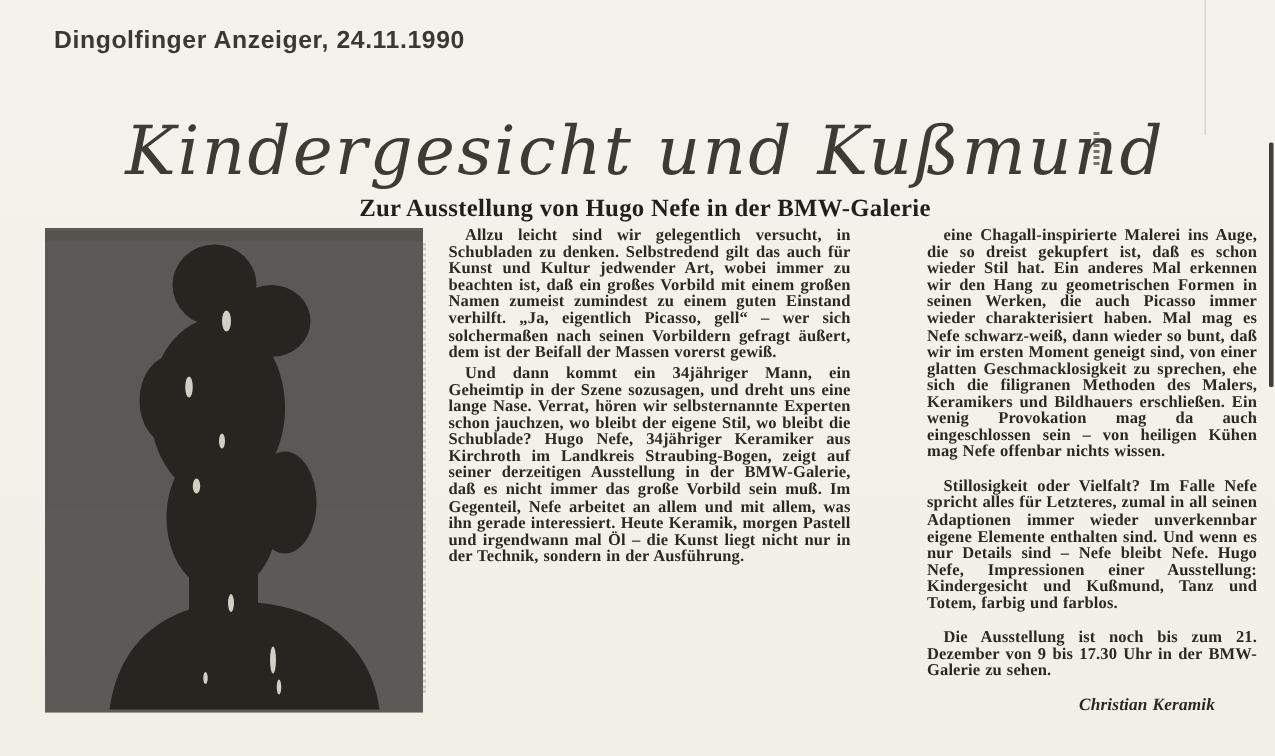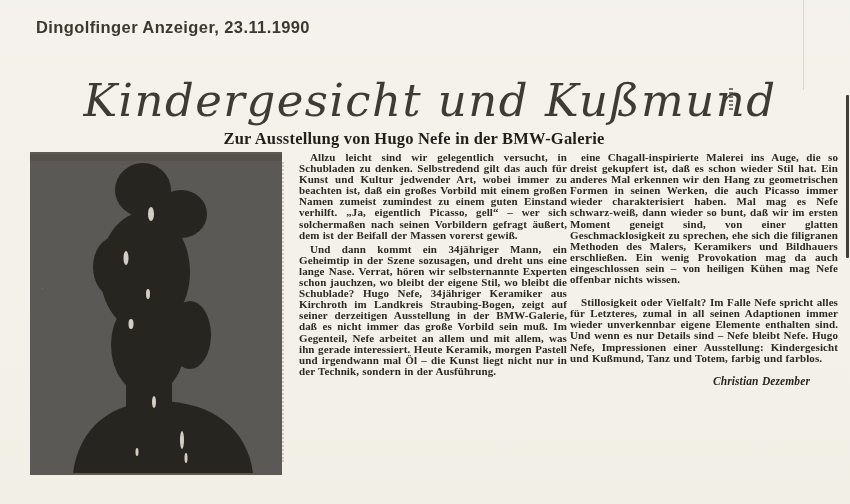--- a/index.html
+++ b/index.html
@@ -25,40 +25,40 @@
     font-size:45px;letter-spacing:1.5px;
     color:#3e3b35;
     white-space:nowrap;
   }
   .headline-credit{
     position:absolute;left:729px;top:88px;width:4px;height:22px;
     background:repeating-linear-gradient(180deg,#4a473f 0 2px,transparent 2px 4px);
     opacity:.75;
   }
   .subhead{
-    position:absolute;left:44px;top:129px;width:740px;
+    position:absolute;left:60px;top:129px;width:740px;
     text-align:center;
     font-size:16.5px;font-weight:700;
     color:#211f1a;letter-spacing:.2px;
   }
   .photo{
     position:absolute;left:30px;top:152px;width:252px;height:323px;
     background:#efece1;
   }
   .col{
     position:absolute;top:152px;width:268px;
     font-size:11px;line-height:11.1px;font-weight:700;
     text-align:justify;letter-spacing:.1px;word-spacing:.4px;
     color:#2c2922;
   }
   .col-mid{left:299px;}
   .col-right{left:570px;}
   .col p{margin:0;text-indent:11px;}
   .col-mid p{margin-bottom:3px;}
-  .col-right p{margin-bottom:12px;}
+  .col-right p{margin-bottom:12px;margin-left:48px;}
   .byline{
     margin-top:4px;
     text-align:right;padding-right:28px;
     font-style:italic;font-weight:700;font-size:11.5px;
     color:#2a2720;
   }
   .col-artifact{
     position:absolute;left:282px;top:162px;height:300px;width:0;
     border-left:2px dotted rgba(70,66,56,.22);
   }
@@ -69,21 +69,21 @@
   .edge-line-faint{
     position:absolute;left:803px;top:0px;width:1px;height:90px;
     background:#8a867a;opacity:.25;
   }
 </style>
 </head>
 <body>
 
 <div class="page">
 
-  <div class="dateline">Dingolfinger Anzeiger, 23.11.1990</div>
+  <div class="dateline">Dingolfinger Anzeiger, 24.11.1990</div>
 
   <div class="headline">Kindergesicht und Kußmund</div>
   <div class="headline-credit"></div>
 
   <div class="subhead">Zur Ausstellung von Hugo Nefe in der BMW-Galerie</div>
 
   <div class="photo">
     <svg width="252" height="323" viewBox="0 0 252 323" xmlns="http://www.w3.org/2000/svg">
       <defs>
         <filter id="speckle" x="0" y="0" width="100%" height="100%">
@@ -123,20 +123,21 @@
   </div>
 
   <div class="col col-mid">
     <p>Allzu leicht sind wir gelegentlich versucht, in Schubladen zu denken. Selbstredend gilt das auch für Kunst und Kultur jedwender Art, wobei immer zu beachten ist, daß ein großes Vorbild mit einem großen Namen zumeist zumindest zu einem guten Einstand verhilft. „Ja, eigentlich Picasso, gell“ – wer sich solchermaßen nach seinen Vorbildern gefragt äußert, dem ist der Beifall der Massen vorerst gewiß.</p>
     <p>Und dann kommt ein 34jähriger Mann, ein Geheimtip in der Szene sozusagen, und dreht uns eine lange Nase. Verrat, hören wir selbsternannte Experten schon jauchzen, wo bleibt der eigene Stil, wo bleibt die Schublade? Hugo Nefe, 34jähriger Keramiker aus Kirchroth im Landkreis Straubing-Bogen, zeigt auf seiner derzeitigen Ausstellung in der BMW-Galerie, daß es nicht immer das große Vorbild sein muß. Im Gegenteil, Nefe arbeitet an allem und mit allem, was ihn gerade interessiert. Heute Keramik, morgen Pastell und irgendwann mal Öl – die Kunst liegt nicht nur in der Technik, sondern in der Ausführung.</p>
   </div>
 
   <div class="col col-right">
     <p>eine Chagall-inspirierte Malerei ins Auge, die so dreist gekupfert ist, daß es schon wieder Stil hat. Ein anderes Mal erkennen wir den Hang zu geometrischen Formen in seinen Werken, die auch Picasso immer wieder charakterisiert haben. Mal mag es Nefe schwarz-weiß, dann wieder so bunt, daß wir im ersten Moment geneigt sind, von einer glatten Geschmacklosigkeit zu sprechen, ehe sich die filigranen Methoden des Malers, Keramikers und Bildhauers erschließen. Ein wenig Provokation mag da auch eingeschlossen sein – von heiligen Kühen mag Nefe offenbar nichts wissen.</p>
     <p>Stillosigkeit oder Vielfalt? Im Falle Nefe spricht alles für Letzteres, zumal in all seinen Adaptionen immer wieder unverkennbar eigene Elemente enthalten sind. Und wenn es nur Details sind – Nefe bleibt Nefe. Hugo Nefe, Impressionen einer Ausstellung: Kindergesicht und Kußmund, Tanz und Totem, farbig und farblos.</p>
-    <div class="byline">Christian Dezember</div>
+    <p>Die Ausstellung ist noch bis zum 21. Dezember von 9 bis 17.30 Uhr in der BMW-Galerie zu sehen.</p>
+    <div class="byline">Christian Keramik</div>
   </div>
 
   <div class="col-artifact"></div>
   <div class="edge-line"></div>
   <div class="edge-line-faint"></div>
 
 </div>
 
 </body></html>

